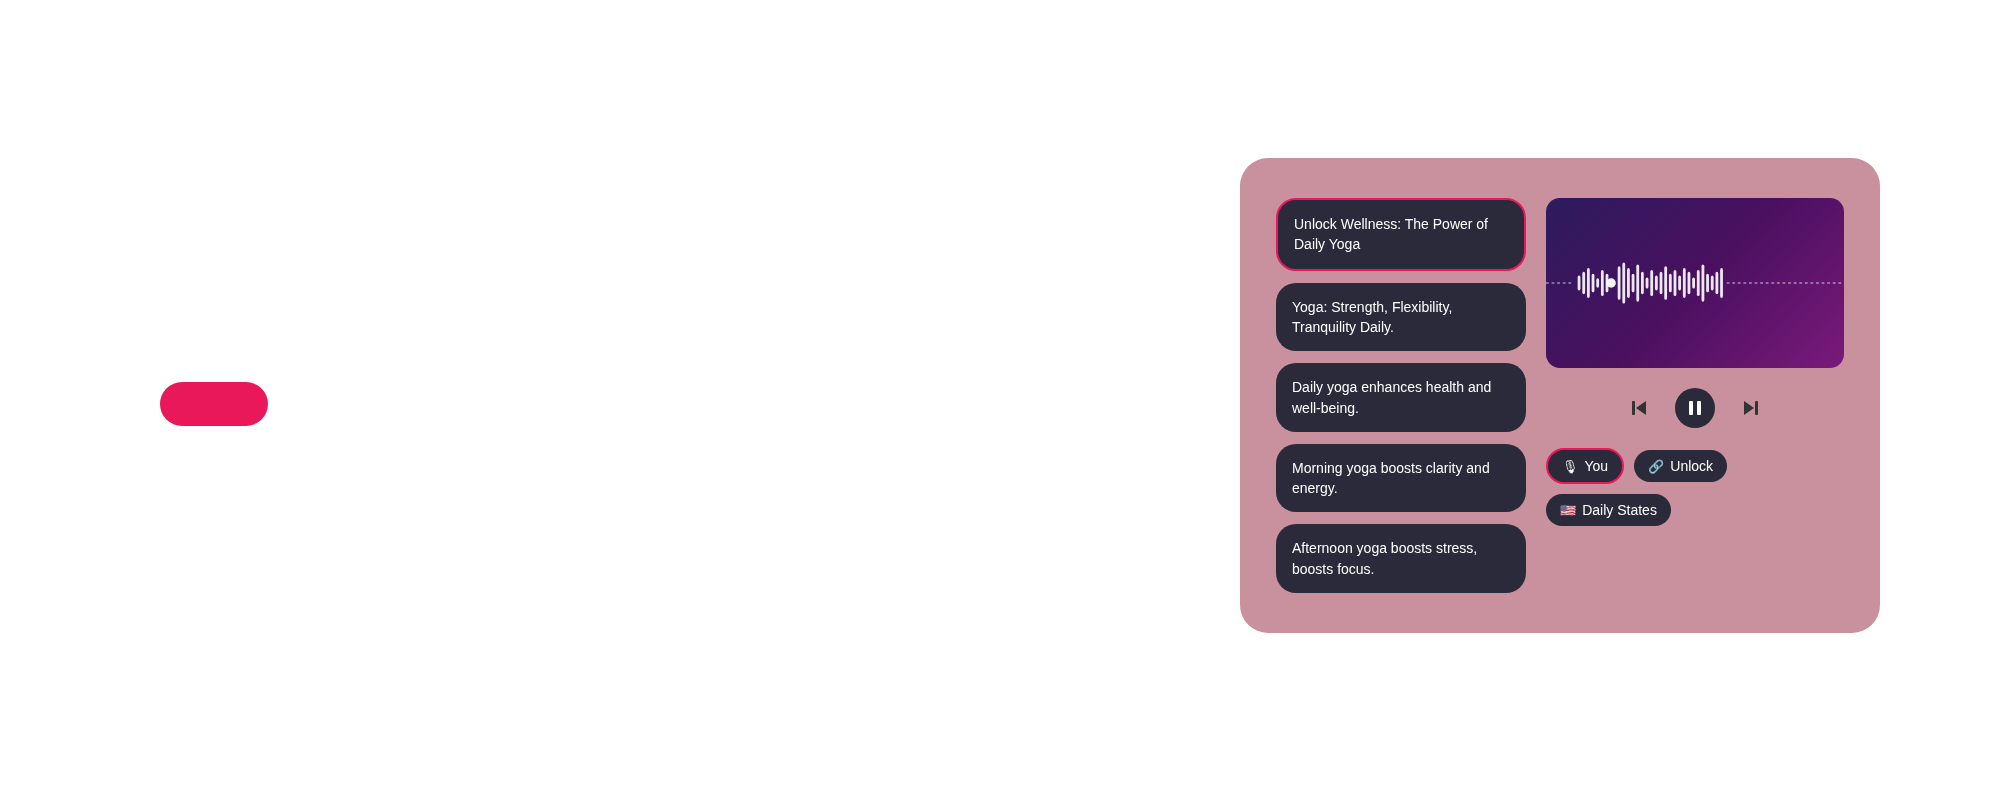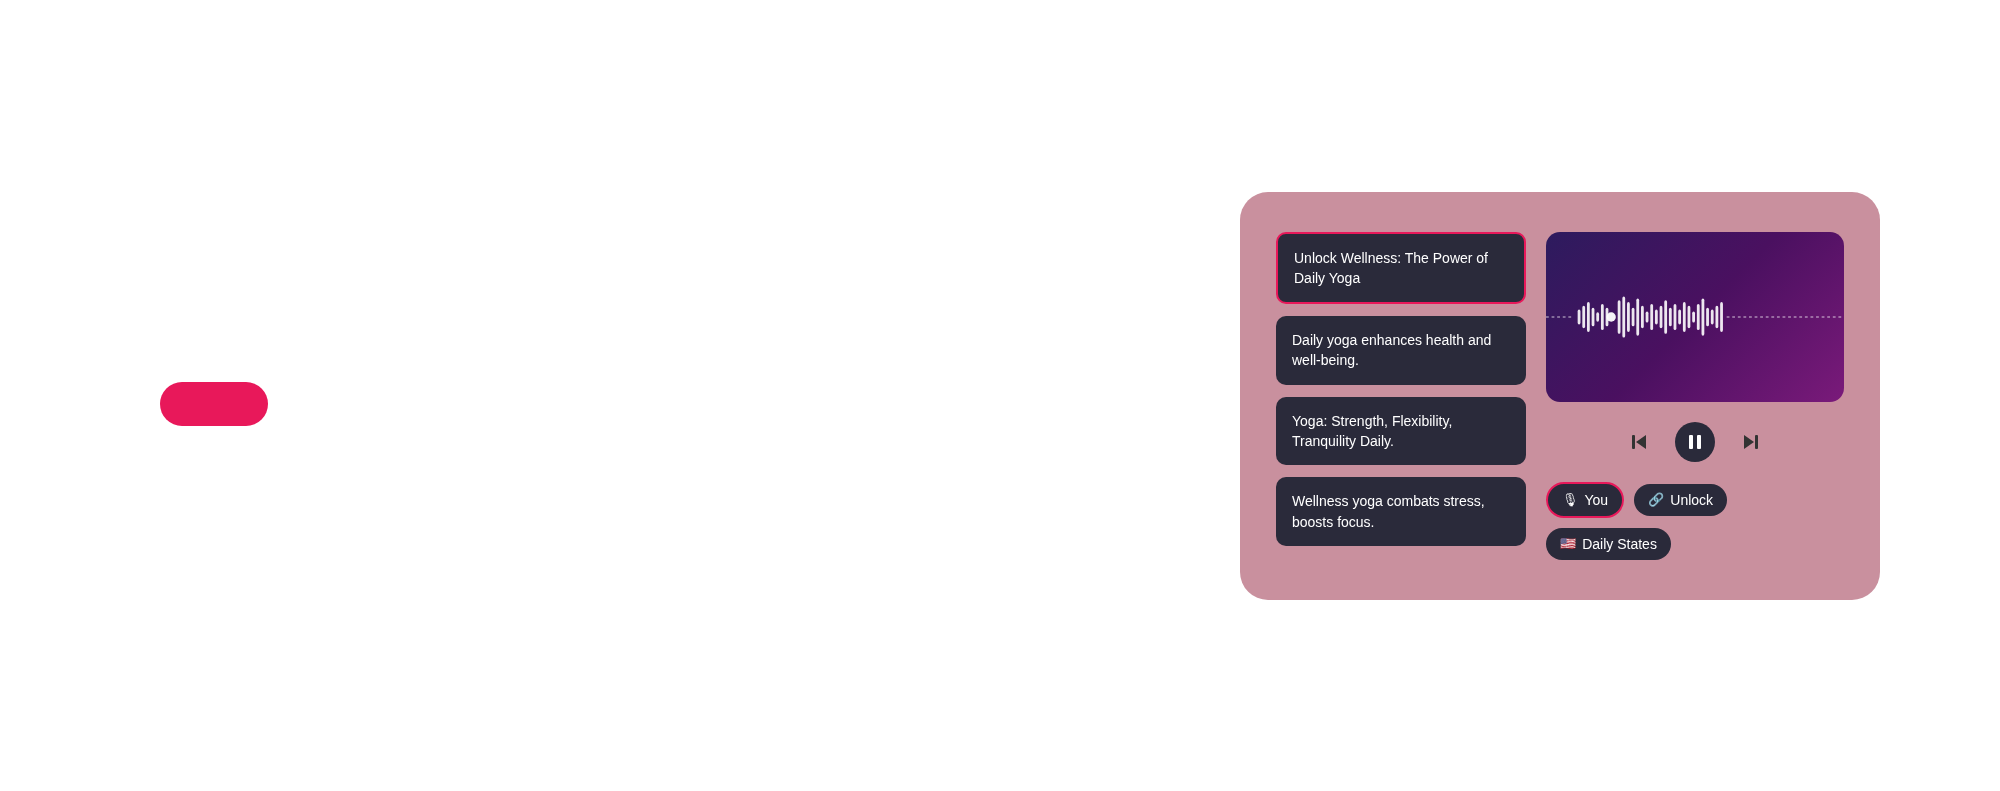--- a/index.html
+++ b/index.html
@@ -97,21 +97,21 @@
     .script-list {
       display: flex;
       flex-direction: column;
       gap: 12px;
       flex: 0 0 auto;
       width: 250px;
     }
 
     .script-item {
       background: #2a2a3a;
-      border-radius: 10px;
+      border-radius: 20px;
       padding: 14px 16px;
       color: #ffffff;
       font-size: 14px;
       line-height: 1.45;
       font-weight: 400;
       cursor: pointer;
     }
 
     .script-item.active {
       background: #2a2a3a;
@@ -220,23 +220,24 @@
     </div>
   </div>
 
   <div class="right-section">
     <div class="demo-panel">
       <div class="demo-inner">
 
         <div class="script-list">
 
         <div class="script-item active">Unlock Wellness: The Power of Daily Yoga</div>
+            <div class="script-item">Yoga: Strength, Flexibility, Tranquility Daily.</div>
             <div class="script-item">Daily yoga enhances health and well-being.</div>
-            <div class="script-item">Yoga: Strength, Flexibility, Tranquility Daily.</div>
-            <div class="script-item">Wellness yoga combats stress, boosts focus.</div>
+            <div class="script-item">Morning yoga boosts clarity and energy.</div>
+            <div class="script-item">Afternoon yoga boosts stress, boosts focus.</div>
           </div>
 
         <div class="waveform-section">
 
           <div class="waveform-display">
             <svg class="waveform-svg" viewBox="0 0 320 60" xmlns="http://www.w3.org/2000/svg">
 
               <line x1="0" y1="30" x2="30" y2="30" stroke="rgba(255,255,255,0.5)" stroke-width="1.5" stroke-dasharray="3,3"></line>
 
               <rect x="34" y="22" width="3" height="16" rx="2" fill="white" opacity="0.9"></rect>

